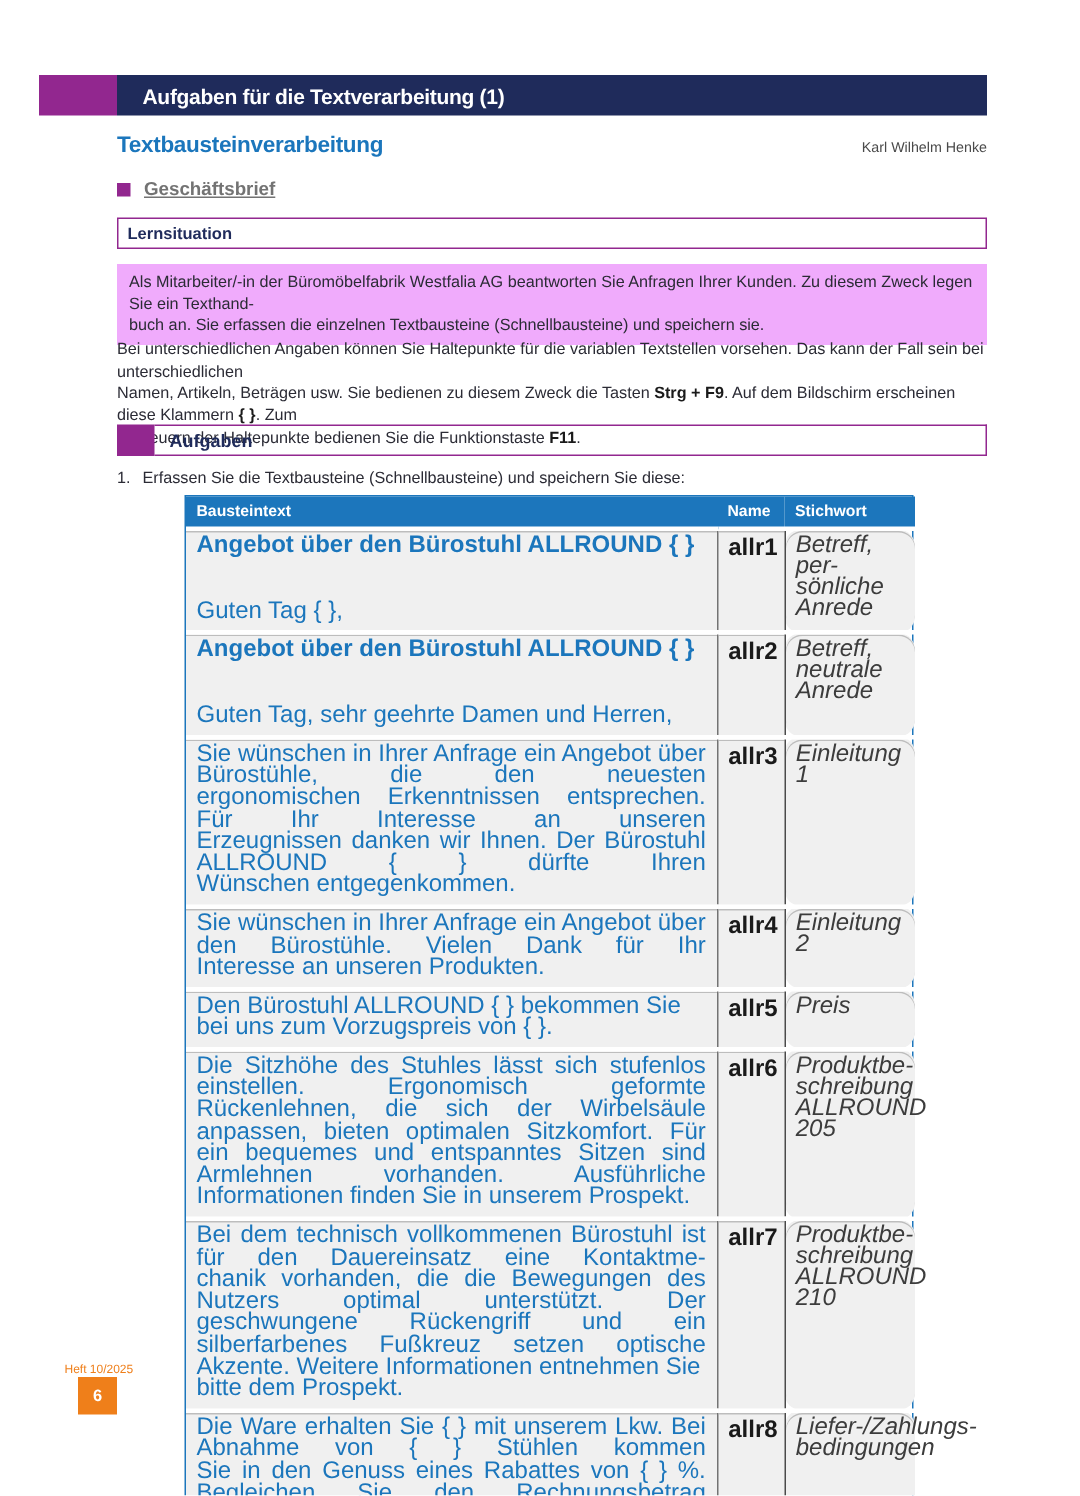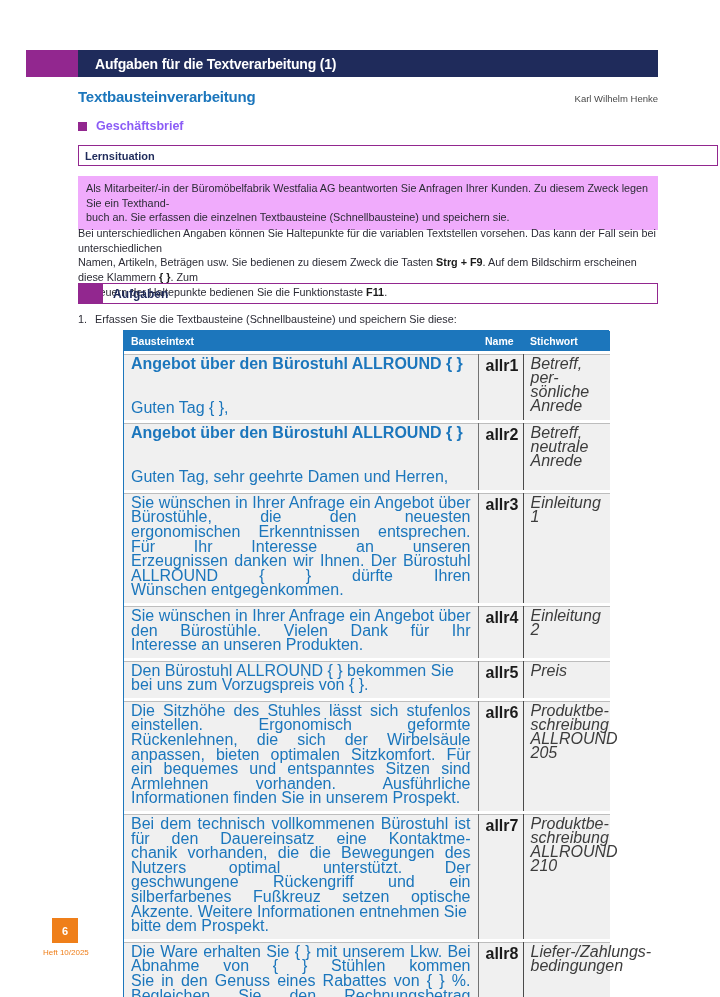--- a/index.html
+++ b/index.html
@@ -33,25 +33,25 @@
   }
   .doc-title { color: #1b76bc; font-size: 15px; font-weight: bold; letter-spacing: -0.2px; }
   .author { color: #4a4a4a; font-size: 9.5px; margin-left: 45px; }
 
   
   .section-row {
     position: absolute; left: 78px; top: 119px; width: 580px;
     display: flex; align-items: center; gap: 9px;
   }
   .sq-bullet { width: 9px; height: 9px; background: #92278f; flex: 0 0 auto; }
-  .section-label { color: #8b5cf6; font-size: 12.5px; font-weight: bold; }
+  .section-label { color: #737373; font-size: 12.5px; font-weight: bold; text-decoration: underline; }
 
   
   .lern-box {
-    position: absolute; left: 78px; top: 145px; width: 640px; height: 21px;
+    position: absolute; left: 78px; top: 145px; width: 580px; height: 21px;
     border: 1.5px solid #92278f;
     display: flex; align-items: center; padding-left: 6px;
     color: #1f2b5b; font-size: 11px; font-weight: bold;
   }
 
   
   .scenario-box {
     position: absolute; left: 78px; top: 176px; width: 580px;
     background: #f0abfc; padding: 5px 8px;
     font-size: 10.8px; line-height: 14.6px; color: #2b2b35;
@@ -96,28 +96,28 @@
   }
   tbody td {
     background: #f0f0f0; vertical-align: top;
     padding: 3px 7px 5px 7px;
     font-size: 16px;
     border-top: 3px solid #ffffff;
     box-shadow: inset 0 1px 0 #bdbdbd;
   }
   td.col-text { color: #1b76bc; }
   td.col-name { color: #1a1a1a; font-weight: bold; border-left: 1px solid #737373; }
-  td.col-stich { color: #3c3c3c; font-style: italic; border-left: 1px solid #4a4a4a; line-height: 14px; }
+  td.col-stich { color: #3c3c3c; font-style: italic; border-left: 1px solid #4a4a4a; line-height: 14px; border-radius: 11px; }
   .ln { line-height: 14.6px; min-height: 14.6px; }
   .ln.b { font-weight: bold; }
   .ln.j { text-align: justify; text-align-last: justify; }
 
   
   .footer-issue {
-    position: absolute; left: 43px; top: 948px;
+    position: absolute; left: 43px; top: 908px;
     color: #ef7f1a; font-size: 8px;
   }
   .footer-pagenum {
     position: absolute; left: 52px; top: 918px;
     width: 26px; height: 25px; background: #ef7f1a;
     color: #ffffff; font-size: 11px; font-weight: bold;
     display: flex; align-items: center; justify-content: center;
   }
 </style>
 </head>

